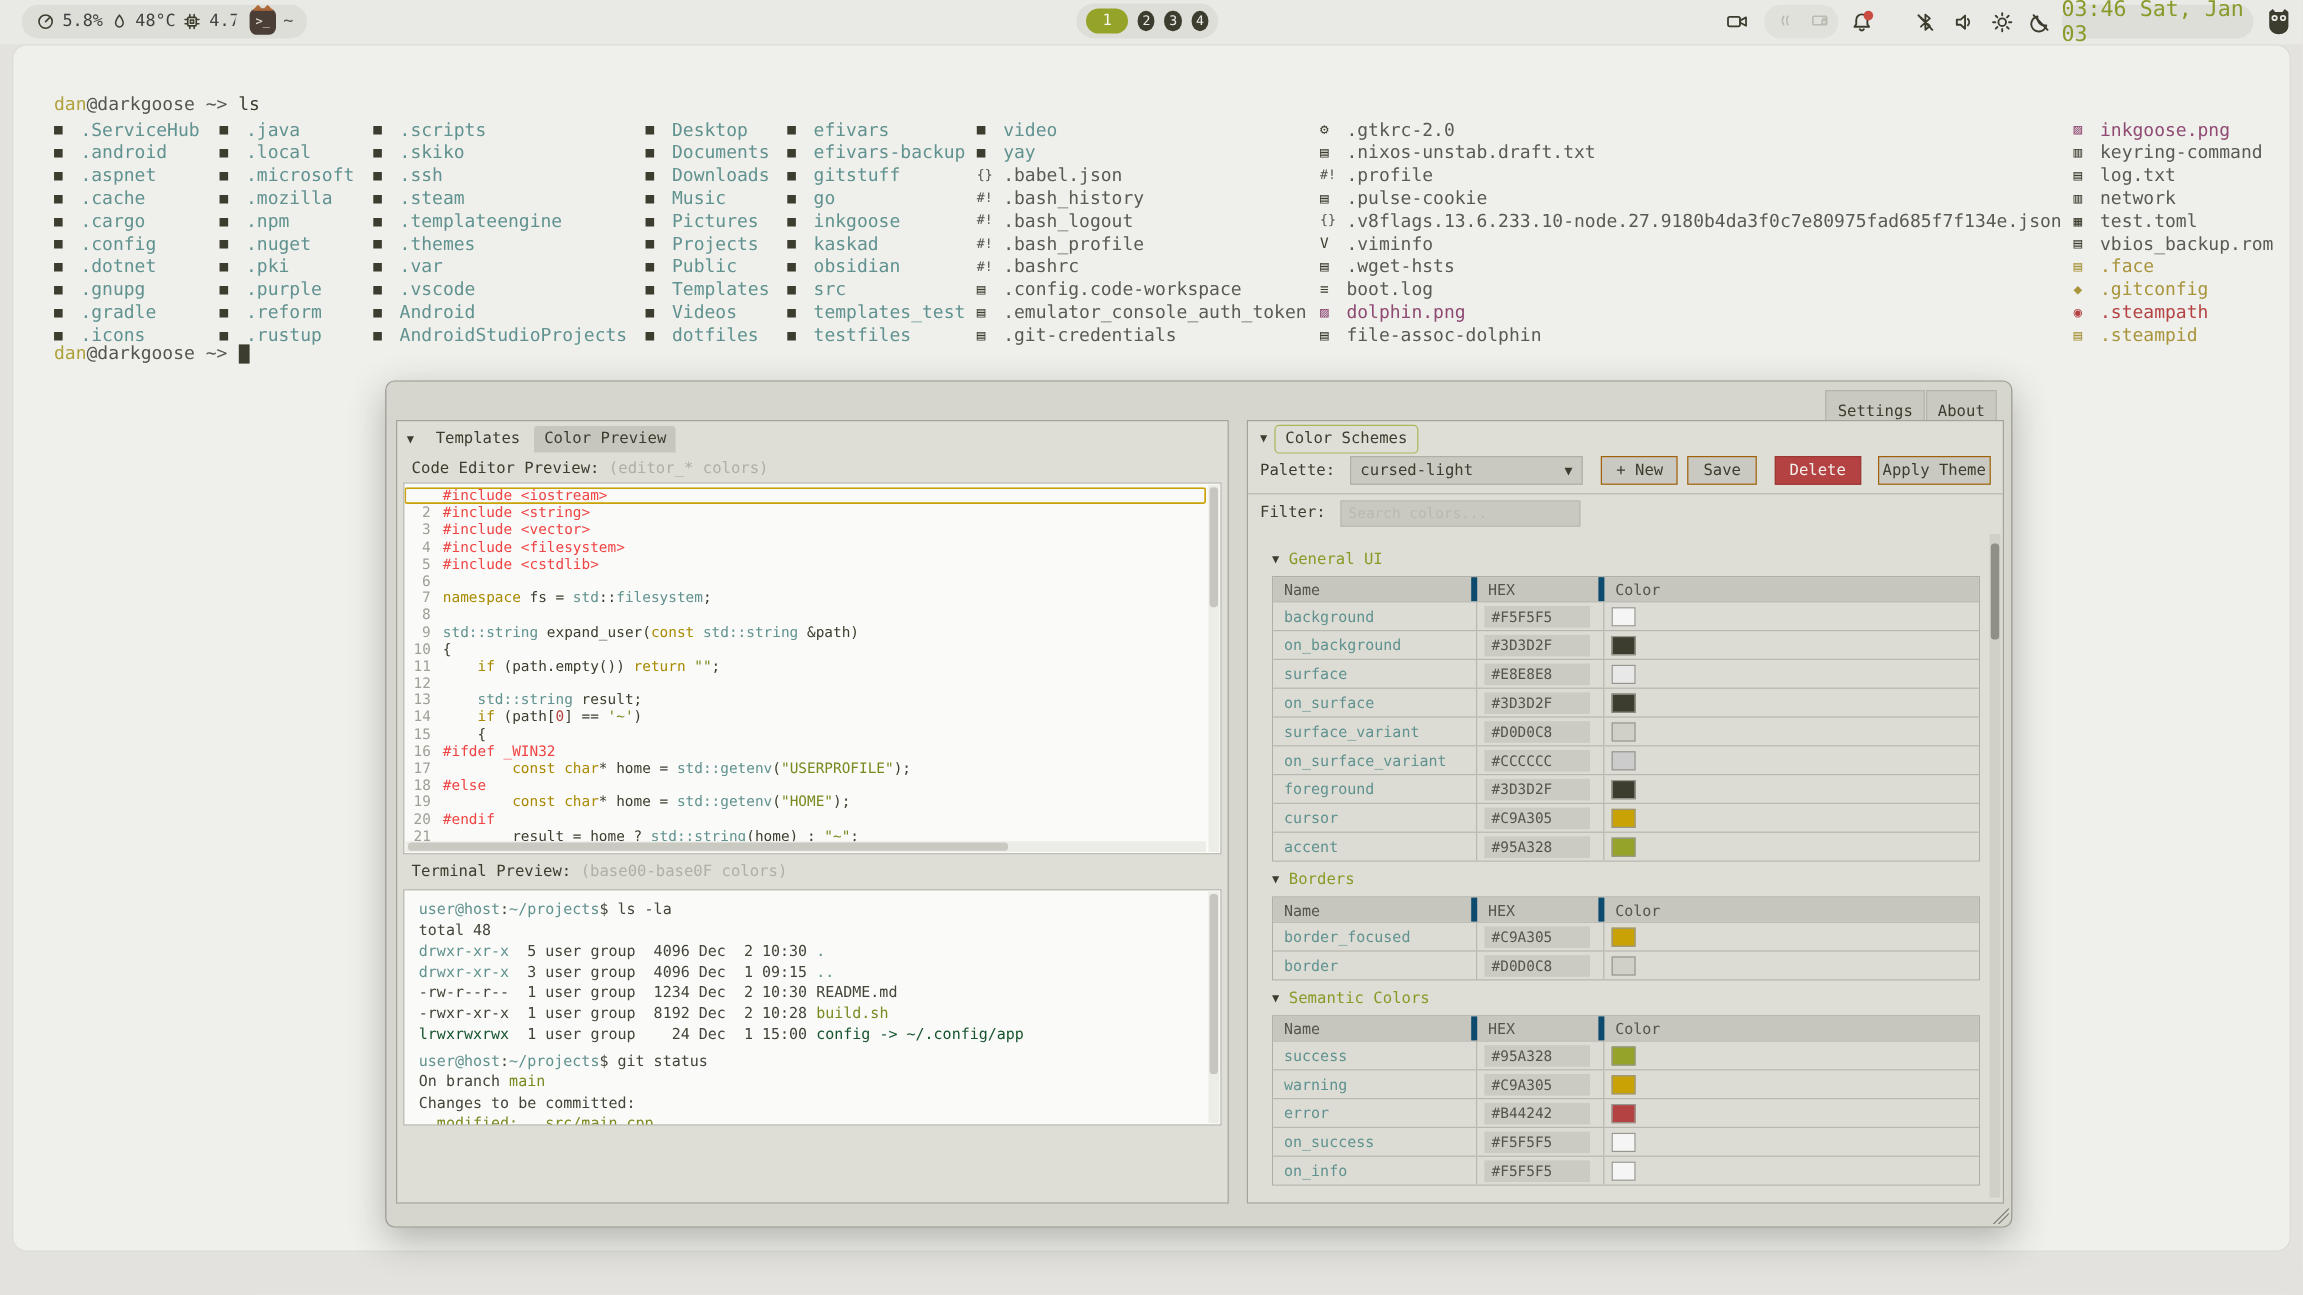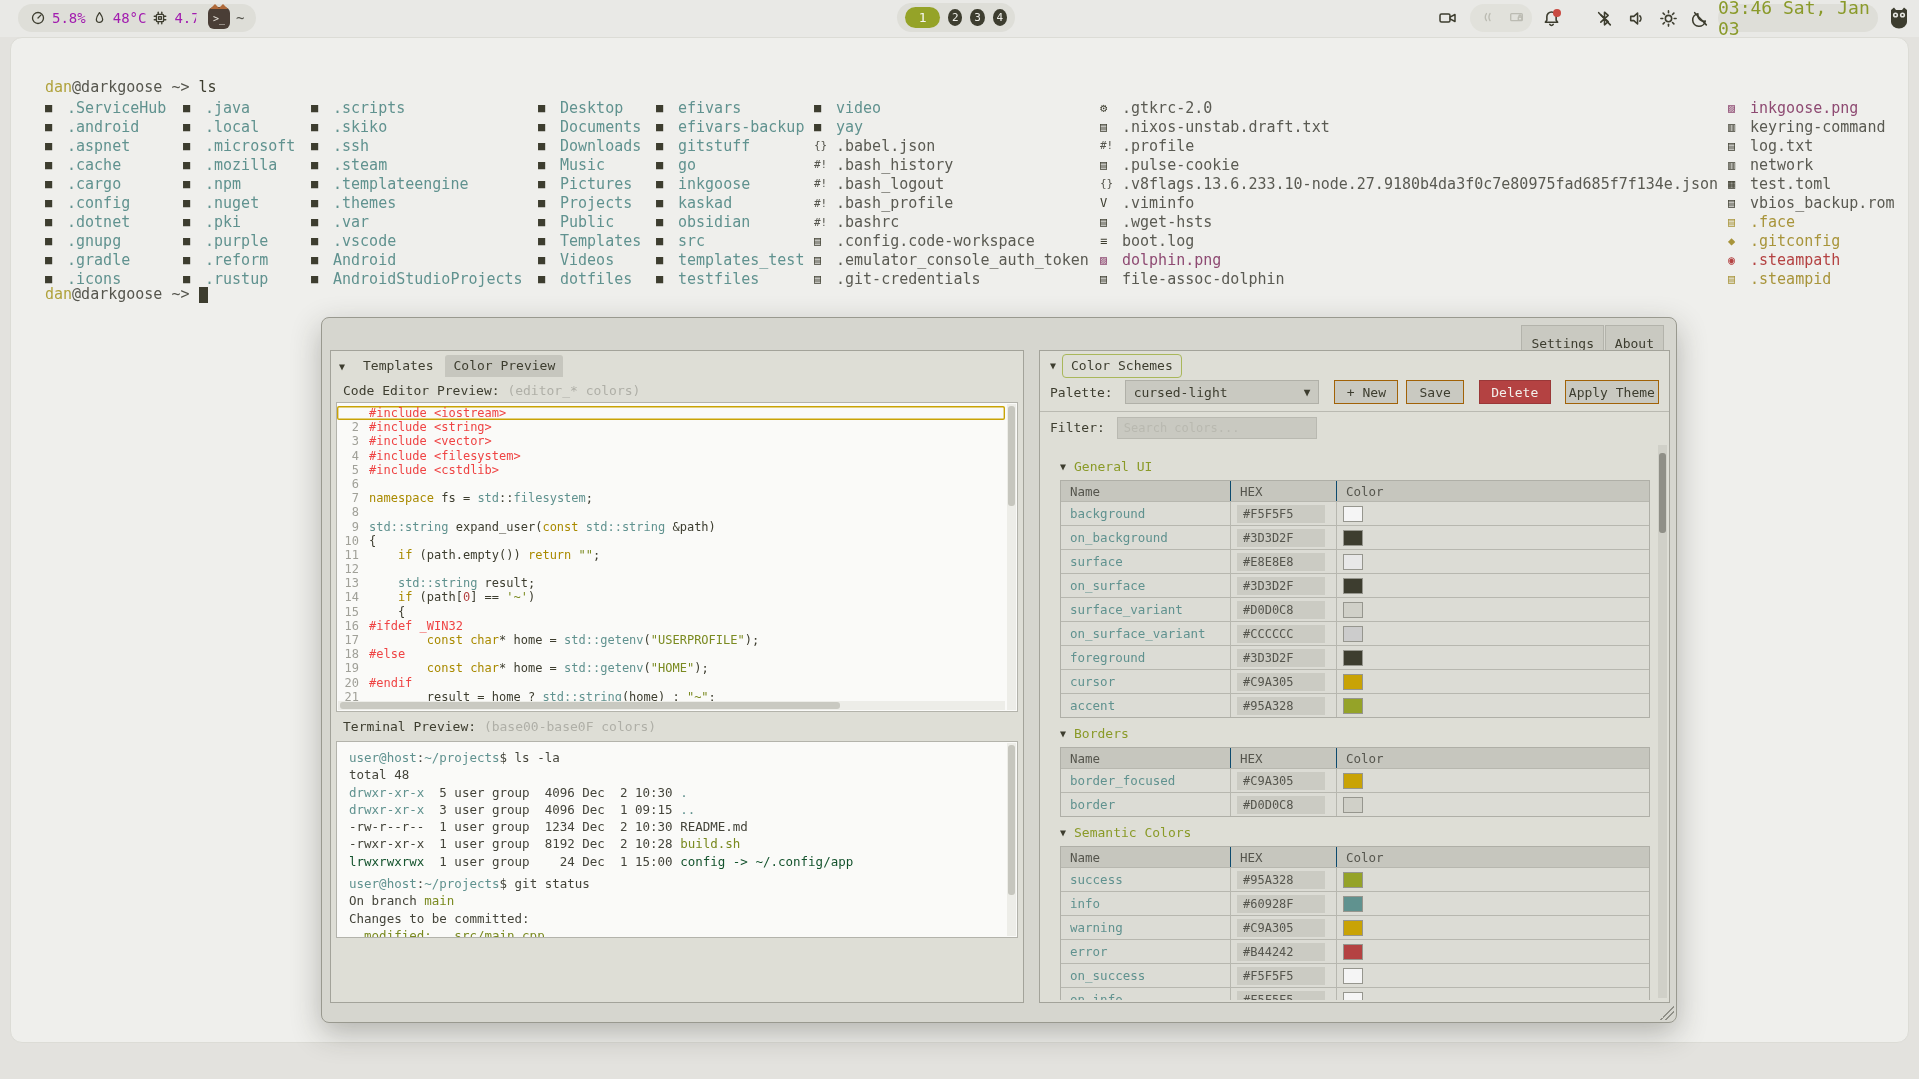--- a/index.html
+++ b/index.html
@@ -3,21 +3,21 @@
 <meta charset="utf-8">
 <style>
   * { margin:0; padding:0; box-sizing:border-box; }
   html,body { width:1919px; height:1079px; overflow:hidden; }
   body { background:#E3E2DE; font-family:"DejaVu Sans Mono", monospace; color:#3D3D2F; position:relative; }
   #screen { position:absolute; inset:0; }
 
   
   #topbar { position:absolute; left:0; top:0; width:1919px; height:37px; background:#E9E9E6; }
   .pill { position:absolute; top:4px; height:28px; background:#DEDED8; border-radius:15px; display:flex; align-items:center; padding:0 12px; gap:6px; }
-  .stat-txt { color:#a21caf; font-size:14px; }
+  .stat-txt { color:#404040; font-size:14px; }
   .ico { display:inline-flex; align-items:center; justify-content:center; }
   .barbtn { position:absolute; top:5px; height:26px; display:flex; align-items:center; justify-content:center; }
   .dimgroup { position:absolute; top:4px; height:28px; background:#E1E1DB; border-radius:15px; display:flex; align-items:center; gap:10px; padding:0 12px; }
   .dot { position:absolute; width:8px; height:8px; border-radius:50%; background:#C94B42; right:0px; top:0px; }
   #ws-group { position:absolute; left:897px; top:3px; width:118px; height:29px; background:#DEDED8; border-radius:15px; display:flex; align-items:center; gap:8px; padding:0 8px; }
   .ws-active { width:42px; height:21px; border-radius:11px; background:#95A328; color:#F7F7F2; font-size:13px; display:flex; align-items:center; justify-content:center; }
   .ws-dot { width:17px; height:17px; border-radius:50%; background:#3D3D2F; color:#EDEDE8; font-size:11px; display:flex; align-items:center; justify-content:center; }
   #clock-pill { position:absolute; left:1718px; top:4px; width:160px; height:28px; background:#DEDED8; border-radius:15px; display:flex; align-items:center; justify-content:center; }
   #clock-pill span { color:#8A9A2A; font-size:18px; }
   #term-pill { left:196px; }
@@ -89,21 +89,21 @@
   #filter-input { margin-left:12px; width:200px; height:22px; background:#C9C9C1; border:1px solid #B9B9B1; font-family:inherit; font-size:12px; color:#55544C; padding:0 6px; outline:none; }
   #filter-input::placeholder { color:#B9B9B0; }
 
   #sections { position:absolute; left:0; top:92px; right:0; bottom:2px; overflow:hidden; padding:8px 0 0 20px; }
   .sect-head { display:flex; align-items:center; gap:8px; font-size:13px; margin:8px 0 6px 0; }
   .sect-head .arrow { font-size:10px; color:#3D3D2F; }
   .sect-title { color:#8A9A28; }
   .cs-table { width:590px; border:1px solid #AFAFA7; margin-left:0; }
   .cs-hrow, .cs-row { display:grid; grid-template-columns:170px 106px 1fr; }
   .cs-hrow { height:20px; background:#C6C6BE; color:#55554D; font-size:12.5px; align-items:center; }
-  .cs-hrow > div { padding-left:9px; border-right:1px solid #0c4a6e; height:100%; display:flex; align-items:center; }
+  .cs-hrow > div { padding-left:9px; border-right:5px solid #0c4a6e; height:100%; display:flex; align-items:center; }
   .cs-hrow > div:last-child { border-right:none; }
   .cs-row { height:24px; background:#DCDCD5; border-top:1px solid #B7B7AF; font-size:12.5px; align-items:center; }
   .cs-row > div { height:100%; display:flex; align-items:center; border-right:1px solid #B7B7AF; }
   .cs-row > div:last-child { border-right:none; }
   .cell-name { padding-left:9px; color:#60928F; }
   .hexbox { margin-left:6px; width:88px; height:18px; background:#CBCBC3; color:#55554D; display:flex; align-items:center; padding-left:6px; font-size:12px; }
   .swatch { margin-left:6px; width:20px; height:16px; border:1px solid #96968E; }
   #rp-scroll { position:absolute; right:2px; top:94px; width:9px; bottom:4px; background:#D0D0C8; }
   #rp-thumb { position:absolute; left:1px; top:8px; width:7px; height:80px; background:#8F8F87; border-radius:3px; }
   #grip { position:absolute; right:2px; bottom:2px; width:14px; height:14px;
@@ -611,31 +611,20 @@
               </div>
               <div>
                 <span class="hexbox">#95A328</span>
               </div>
               <div>
                 <span class="swatch" style="background: rgb(149, 163, 40);"></span>
               </div>
             </div>
             <div class="cs-row">
               <div>
-                <span class="cell-name">info</span>
-              </div>
-              <div>
-                <span class="hexbox">#60928F</span>
-              </div>
-              <div>
-                <span class="swatch" style="background: rgb(96, 146, 143);"></span>
-              </div>
-            </div>
-            <div class="cs-row">
-              <div>
                 <span class="cell-name">warning</span>
               </div>
               <div>
                 <span class="hexbox">#C9A305</span>
               </div>
               <div>
                 <span class="swatch" style="background: rgb(201, 163, 5);"></span>
               </div>
             </div>
             <div class="cs-row">

